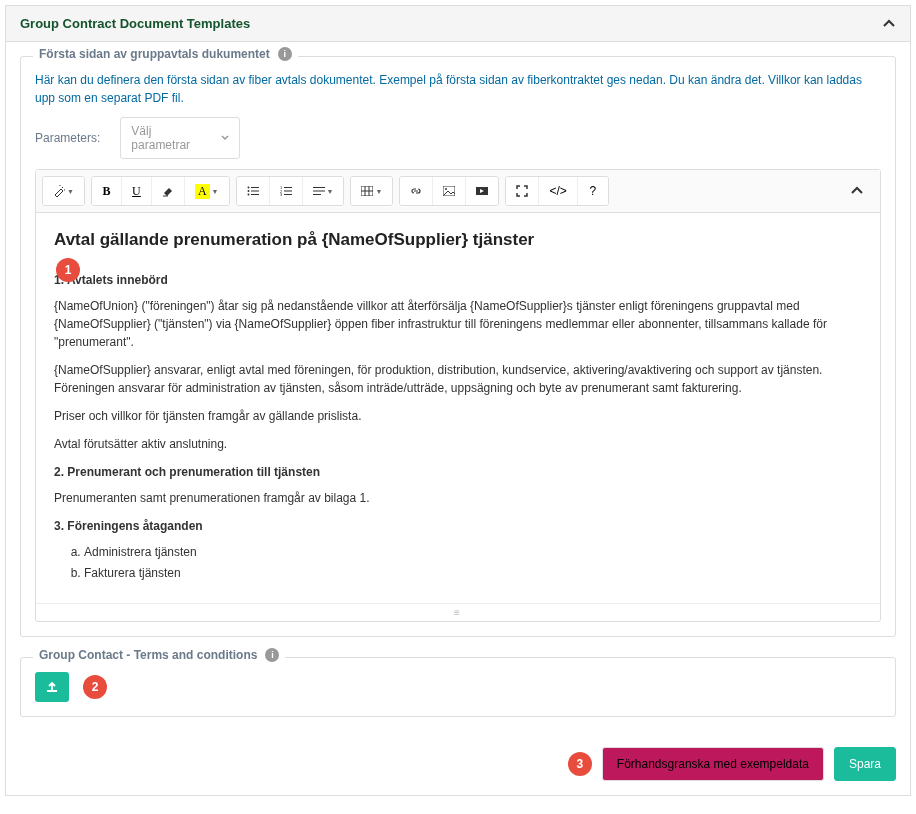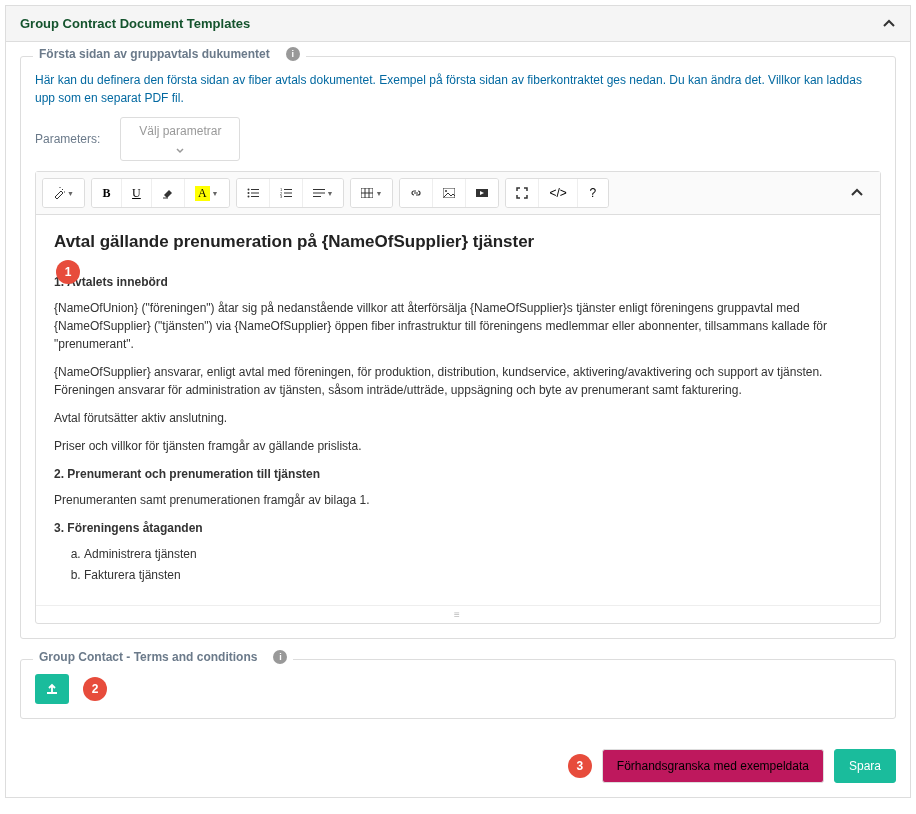--- a/index.html
+++ b/index.html
@@ -3,26 +3,26 @@
 <meta charset="utf-8">
 <style>
 * { box-sizing: border-box; margin: 0; padding: 0; }
 body { font-family: Arial, sans-serif; font-size: 12px; background: #fff; color: #333; }
 .panel { border: 1px solid #ddd; margin: 5px; }
 .panel-header { background: #f5f5f5; padding: 10px 14px; display: flex; justify-content: space-between; align-items: center; border-bottom: 1px solid #ddd; }
 .panel-title { font-weight: bold; color: #14532d; font-size: 13px; }
 .collapse-icon { font-size: 16px; color: #333; cursor: pointer; }
 .panel-body { padding: 14px; }
 .fieldset { border: 1px solid #ddd; border-radius: 3px; padding: 14px; margin-bottom: 20px; position: relative; }
-.fieldset-legend { position: absolute; top: -10px; left: 12px; background: #fff; padding: 0 6px; font-weight: bold; color: #6b7a8a; font-size: 12px; display: flex; align-items: center; gap: 16px; }
+.fieldset-legend { position: absolute; top: -10px; left: 12px; background: #fff; padding: 0 6px; font-weight: bold; color: #6b7a8a; font-size: 12px; display: flex; align-items: center; gap: 8px; }
 .info-icon { display: inline-flex; width: 14px; height: 14px; border-radius: 50%; background: #999; color: #fff; align-items: center; justify-content: center; font-size: 9px; font-weight: bold; }
 .description { color: #0369a1; font-size: 12px; line-height: 1.5; margin-bottom: 10px; }
 .params-row { display: flex; justify-content: flex-start; align-items: center; gap: 20px; margin-bottom: 10px; }
 .params-label { color: #6b7a8a; font-size: 12px; }
-.params-select { border: 1px solid #ddd; border-radius: 3px; padding: 6px 10px; font-size: 12px; color: #999; background: #fff; display: flex; align-items: center; gap: 10px; cursor: pointer; width: 120px; justify-content: space-between; flex-direction: column; }
+.params-select { border: 1px solid #ddd; border-radius: 3px; padding: 6px 10px; font-size: 12px; color: #999; background: #fff; display: flex; align-items: center; gap: 10px; cursor: pointer; width: 120px; justify-content: space-between; }
 .editor-wrap { border: 1px solid #ddd; border-radius: 3px; position: relative; }
 .toolbar { border-bottom: 1px solid #ddd; padding: 6px; display: flex; gap: 6px; align-items: center; background: #fafafa; }
 .tb-group { display: flex; border: 1px solid #ddd; border-radius: 3px; overflow: hidden; }
 .tb-btn { padding: 6px 10px; background: #fff; border: none; border-right: 1px solid #eee; cursor: pointer; font-size: 12px; display: flex; align-items: center; justify-content: center; min-width: 30px; height: 28px; }
 .tb-btn:last-child { border-right: none; }
 .magic { font-size: 10px; }
 .caret { font-size: 7px; margin-left: 2px; color: #666; }
 .bold { font-weight: bold; font-family: Georgia, serif; }
 .underline { text-decoration: underline; font-family: Georgia, serif; }
 .highlight { background: #ffff00; padding: 0 3px; font-family: Georgia, serif; }
@@ -177,22 +177,22 @@
               </svg>
           </span>
         </div>
 
         <div class="editor-content">
           <div class="badge badge-1">1</div>
           <h2>Avtal gällande prenumeration på {NameOfSupplier} tjänster</h2>
           <p class="section-title">1. Avtalets innebörd</p>
           <p>{NameOfUnion} ("föreningen") åtar sig på nedanstående villkor att återförsälja {NameOfSupplier}s tjänster enligt föreningens gruppavtal med {NameOfSupplier} ("tjänsten") via {NameOfSupplier} öppen fiber infrastruktur till föreningens medlemmar eller abonnenter, tillsammans kallade för "prenumerant".</p>
           <p>{NameOfSupplier} ansvarar, enligt avtal med föreningen, för produktion, distribution, kundservice, aktivering/avaktivering och support av tjänsten. Föreningen ansvarar för administration av tjänsten, såsom inträde/utträde, uppsägning och byte av prenumerant samt fakturering.</p>
+          <p>Priser och villkor för tjänsten framgår av gällande prislista.</p>
           <p>Avtal förutsätter aktiv anslutning.</p>
-          <p>Priser och villkor för tjänsten framgår av gällande prislista.</p>
           <p class="section-title">2. Prenumerant och prenumeration till tjänsten</p>
           <p>Prenumeranten samt prenumerationen framgår av bilaga 1.</p>
           <p class="section-title">3. Föreningens åtaganden</p>
           <ol>
             <li>Administrera tjänsten</li>
             <li>Fakturera tjänsten</li>
           </ol>
           <p class="section-title">4. Prenumerantens åtaganden</p>
 
         </div>

